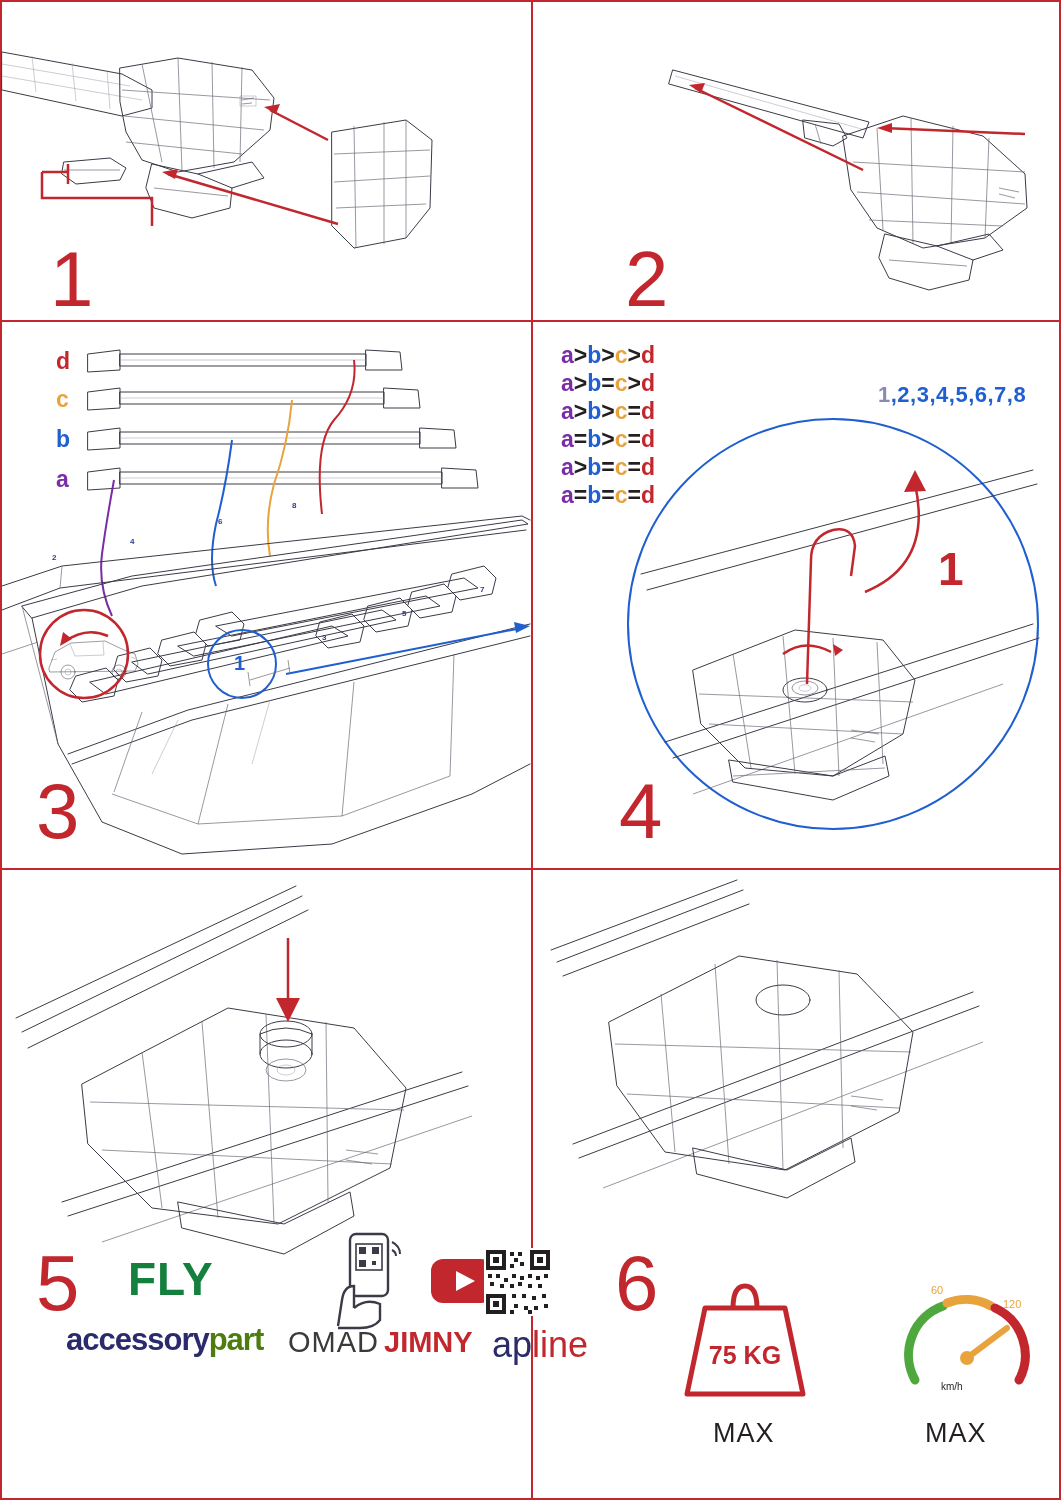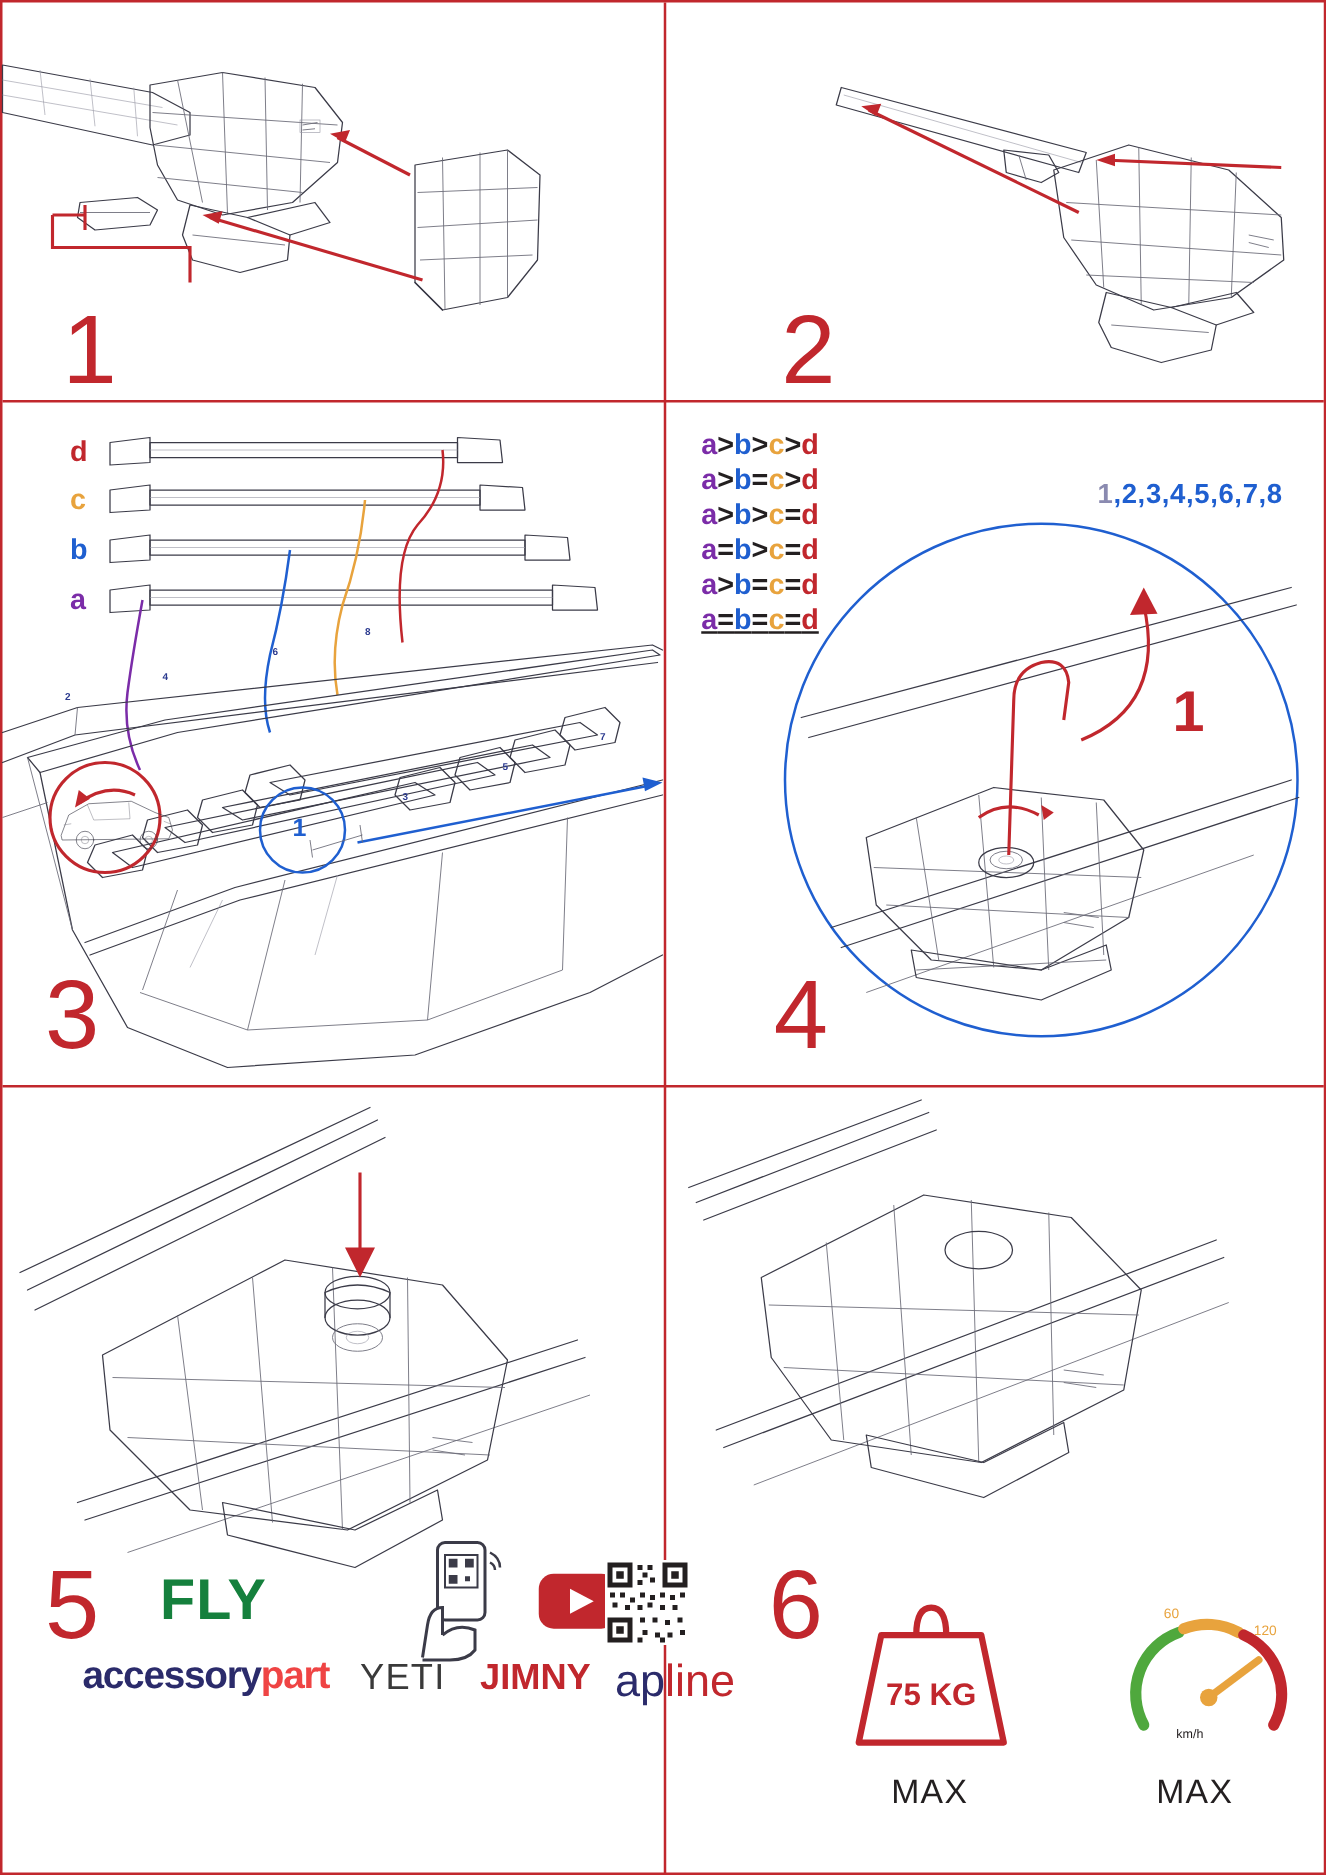--- a/index.html
+++ b/index.html
@@ -22,21 +22,21 @@
   .metaltxt{position:absolute;text-align:center;line-height:1.12;}
   .metaltxt .t1{color:#c1272d;font-weight:bold;font-size:10.5px;letter-spacing:.2px;}
   .metaltxt .t2{color:#2b3a8f;font-weight:bold;font-size:9px;letter-spacing:.1px;}
   .bars-labels span{position:absolute;font-size:23px;font-weight:bold;font-family:"Liberation Sans",sans-serif;}
   .ineq{position:absolute;font-size:23px;font-weight:bold;font-family:"Liberation Sans",sans-serif;letter-spacing:0px;white-space:nowrap;}
   .seq{position:absolute;font-size:22px;font-weight:bold;font-family:"Liberation Sans",sans-serif;color:#1f5fd0;letter-spacing:.5px;}
   .num-badge{position:absolute;font-size:20px;font-weight:bold;color:#1f5fd0;}
   .big1{position:absolute;font-size:46px;font-weight:bold;color:#c1272d;}
   .fly{font-family:"Liberation Sans",sans-serif;font-size:46px;font-weight:bold;color:#15803d;letter-spacing:1px;}
   .accessory{font-family:"Liberation Sans",sans-serif;font-size:31px;font-weight:bold;color:#2b2b6b;letter-spacing:-1px;}
-  .accessory i{font-style:normal;color:#ef4444;}
+  .accessory i{font-style:normal;color:#4d7c0f;}
   .omad{font-family:"Liberation Sans",sans-serif;font-size:29px;font-weight:500;color:#3a3a3a;letter-spacing:1px;}
   .omay{font-family:"Liberation Sans",sans-serif;font-size:29px;font-weight:bold;color:#c1272d;letter-spacing:0px;}
   .apline{font-family:Liberation Sans, sans-serif;font-size:36px;color:#2b2b6b;letter-spacing:0px;}
   .apline i{font-style:normal;color:#c1272d;}
   .maxlabel{position:absolute;font-size:27px;letter-spacing:1px;color:#231f20;}
   .kgtext{fill:#c1272d;font-size:25px;font-weight:bold;font-family:"Liberation Sans",sans-serif;}
   .kmh{fill:#231f20;font-size:10px;font-family:"Liberation Sans",sans-serif;}
   .gaugenum{fill:#e8a33d;font-size:11px;font-family:"Liberation Sans",sans-serif;}
 </style>
 </head>
@@ -219,21 +219,21 @@
 
     <div class="step-num" style="left:34px;top:448px;">3</div>
   </div>
 
   <div>
     <div class="ineq" id="ineq0" style="left:559px;top:340px;"><span style="color: rgb(123, 44, 168);">a</span><span style="color: rgb(35, 31, 32);">&gt;</span><span style="color: rgb(31, 95, 208);">b</span><span style="color: rgb(35, 31, 32);">&gt;</span><span style="color: rgb(232, 163, 61);">c</span><span style="color: rgb(35, 31, 32);">&gt;</span><span style="color: rgb(193, 39, 45);">d</span></div>
     <div class="ineq" id="ineq1" style="left:559px;top:368px;"><span style="color: rgb(123, 44, 168);">a</span><span style="color: rgb(35, 31, 32);">&gt;</span><span style="color: rgb(31, 95, 208);">b</span><span style="color: rgb(35, 31, 32);">=</span><span style="color: rgb(232, 163, 61);">c</span><span style="color: rgb(35, 31, 32);">&gt;</span><span style="color: rgb(193, 39, 45);">d</span></div>
     <div class="ineq" id="ineq2" style="left:559px;top:396px;"><span style="color: rgb(123, 44, 168);">a</span><span style="color: rgb(35, 31, 32);">&gt;</span><span style="color: rgb(31, 95, 208);">b</span><span style="color: rgb(35, 31, 32);">&gt;</span><span style="color: rgb(232, 163, 61);">c</span><span style="color: rgb(35, 31, 32);">=</span><span style="color: rgb(193, 39, 45);">d</span></div>
     <div class="ineq" id="ineq3" style="left:559px;top:424px;text-align:center;"><span style="color: rgb(123, 44, 168);">a</span><span style="color: rgb(35, 31, 32);">=</span><span style="color: rgb(31, 95, 208);">b</span><span style="color: rgb(35, 31, 32);">&gt;</span><span style="color: rgb(232, 163, 61);">c</span><span style="color: rgb(35, 31, 32);">=</span><span style="color: rgb(193, 39, 45);">d</span></div>
     <div class="ineq" id="ineq4" style="left:559px;top:452px;"><span style="color: rgb(123, 44, 168);">a</span><span style="color: rgb(35, 31, 32);">&gt;</span><span style="color: rgb(31, 95, 208);">b</span><span style="color: rgb(35, 31, 32);">=</span><span style="color: rgb(232, 163, 61);">c</span><span style="color: rgb(35, 31, 32);">=</span><span style="color: rgb(193, 39, 45);">d</span></div>
-    <div class="ineq" id="ineq5" style="left:559px;top:480px;text-decoration:underline;"><span style="color: rgb(123, 44, 168);">a</span><span style="color: rgb(35, 31, 32);">=</span><span style="color: rgb(31, 95, 208);">b</span><span style="color: rgb(35, 31, 32);">=</span><span style="color: rgb(232, 163, 61);">c</span><span style="color: rgb(35, 31, 32);">=</span><span style="color: rgb(193, 39, 45);">d</span></div>
+    <div class="ineq" id="ineq5" style="left:559px;top:480px;"><span style="color: rgb(123, 44, 168);">a</span><span style="color: rgb(35, 31, 32);">=</span><span style="color: rgb(31, 95, 208);">b</span><span style="color: rgb(35, 31, 32);">=</span><span style="color: rgb(232, 163, 61);">c</span><span style="color: rgb(35, 31, 32);">=</span><span style="color: rgb(193, 39, 45);">d</span></div>
   </div>
 
   <div class="panel" style="left:531px;top:322px;width:528px;height:542px;">
     <svg width="528" height="542" viewBox="0 0 528 542">
 
       <circle cx="300" cy="300" r="205" class="circ-blue"></circle>
 
       <path class="ln" d="M108 250 L500 146 M114 266 L504 160"></path>
       <path class="ln" d="M132 418 L500 300 M140 434 L506 314"></path>
       <path class="ln-thin" d="M160 470 L470 360"></path>
@@ -349,21 +349,21 @@
             <rect x="30" y="56" width="4" height="4"></rect>
             <rect x="40" y="58" width="4" height="4"></rect>
           <rect x="50" y="58" width="4" height="4"></rect>
             <rect x="60" y="56" width="4" height="4"></rect>
           <rect x="26" y="62" width="4" height="4"></rect>
             <rect x="44" y="62" width="4" height="4"></rect>
         </g>
       </svg>
 
       <div class="accessory" style="position:absolute;left:22px;top:80px;"><span>accessory</span><i>part</i></div>
-      <div class="omad" style="position:absolute;left:244px;top:84px;">YETI</div>
+      <div class="omad" style="position:absolute;left:244px;top:84px;">OMAD</div>
       <div class="omay" style="position:absolute;left:340px;top:84px;">JIMNY</div>
       <div class="apline" style="position:absolute;left:448px;top:82px;"><span>ap</span><i>line</i></div>
     </div>
 
     <div class="step-num" style="left:34px;top:372px;">5</div>
   </div>
 
   <div class="panel" style="left:531px;top:870px;width:528px;height:626px;">
     <svg width="528" height="400" viewBox="0 0 528 400">
 

